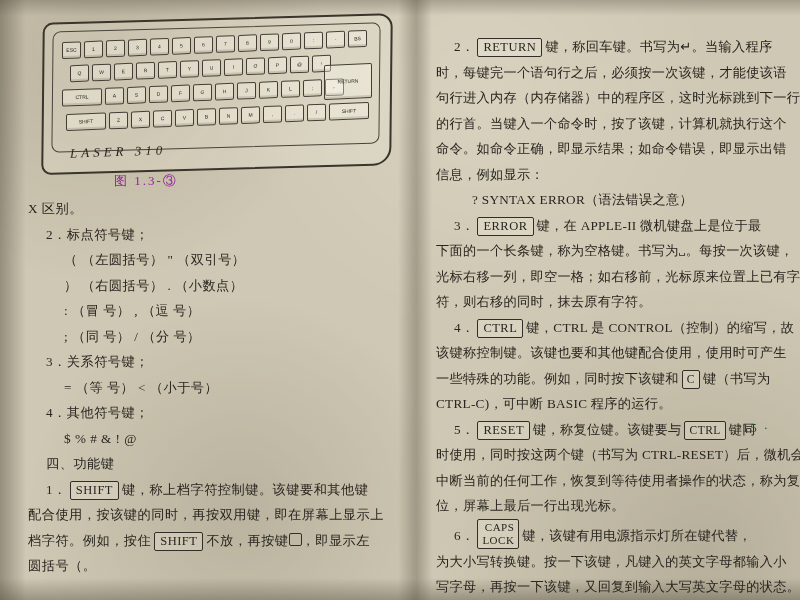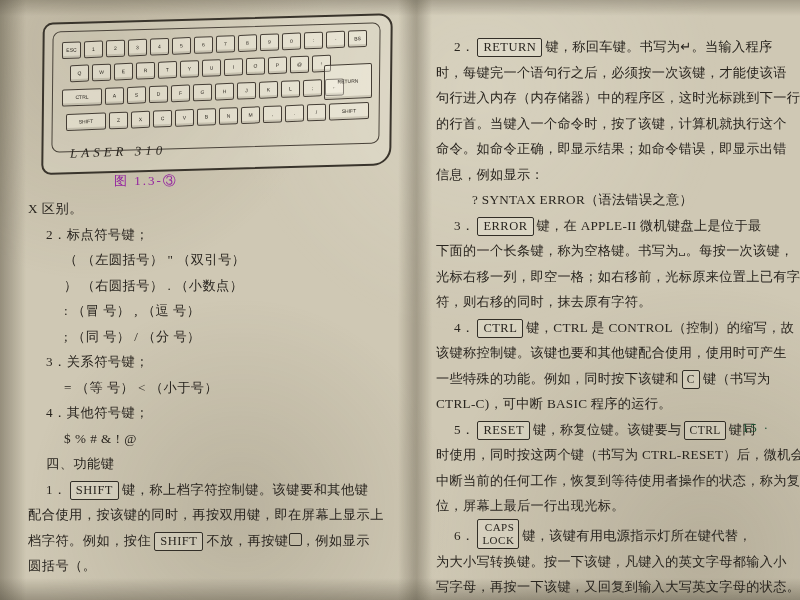--- a/index.html
+++ b/index.html
@@ -290,21 +290,21 @@
       <div class="ln ind2">=  （等  号）         &lt;  （小于号）</div>
       <div class="ln ind1">4．其他符号键；</div>
       <div class="ln ind2">$    %    #    &amp;    !        @</div>
       <div class="ln ind1">四、功能键</div>
 
       <div class="ln ind1">
         <span>1．</span><span class="boxkey">SHIFT</span><span>键，称上档字符控制键。该键要和其他键</span>
       </div>
       <div class="ln">配合使用，按该键的同时，再按双用键，即在屏幕上显示上</div>
       <div class="ln">
-        <span>档字符。例如，按住</span><span class="boxkey">SHIFT</span><span>不放，再按键</span><span class="smallcircle"></span><span>，例如显示</span>
+        <span>档字符。例如，按住</span><span class="boxkey">SHIFT</span><span>不放，再按键</span><span class="smallcircle"></span><span>，即显示左</span>
       </div>
       <div class="ln">圆括号（。</div>
     </div>
   </div>
 
   <div class="col col-right right-col">
     <div class="tcol" style="top:34px; left:4px;">
 
       <div class="ln ind1">
         <span>2．</span><span class="boxkey">RETURN</span><span>键，称回车键。书写为↵。当输入程序</span>

